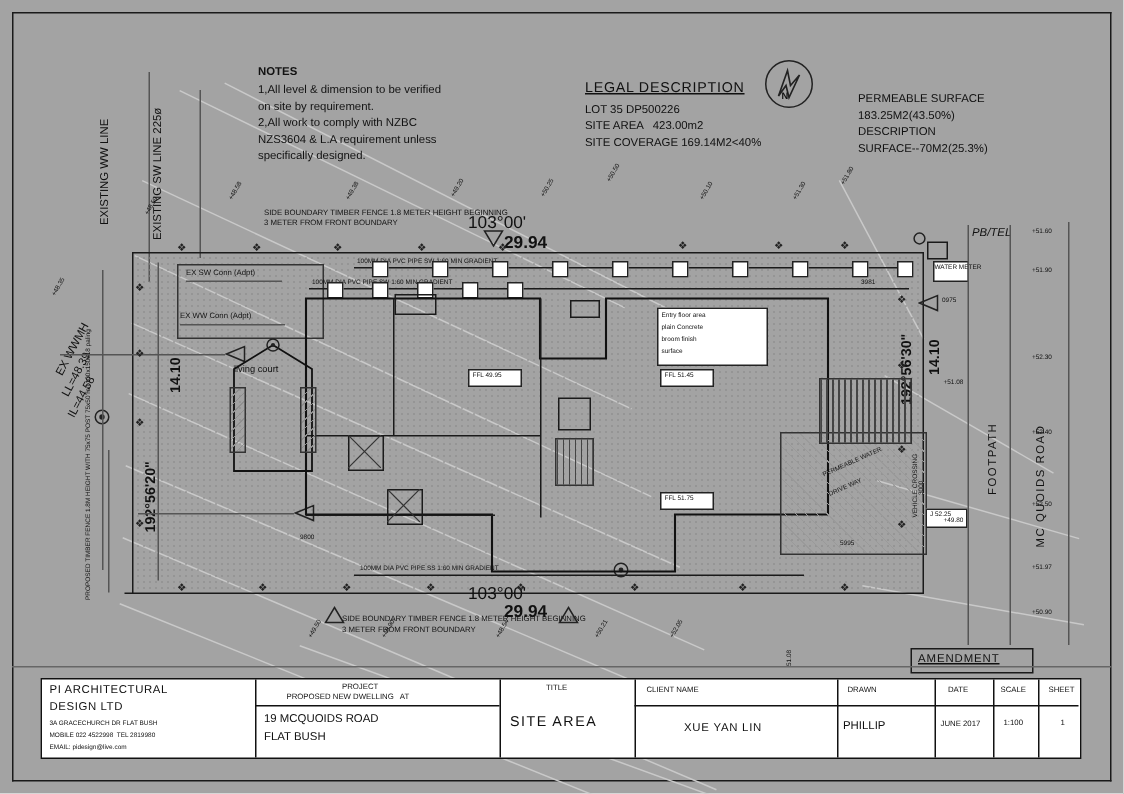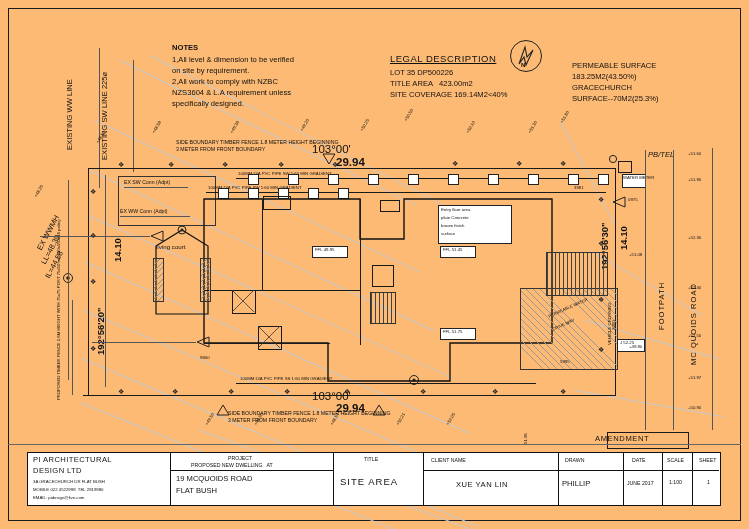--- a/index.html
+++ b/index.html
@@ -1,18 +1,18 @@
 <!DOCTYPE html>
 <html><head>
 <meta charset="utf-8">
 <style>
   html,body{margin:0;padding:0;background:#fff;}
   body{width:749px;height:529px;overflow:hidden;
        font-family:"Liberation Sans",sans-serif;color:#111;}
-  #sheet{position:relative;width:749px;height:529px;background:#fdba74;}
+  #sheet{position:relative;width:749px;height:529px;background:#a3a3a3;}
 
   .abs{position:absolute;}
   .t{position:absolute;white-space:pre;line-height:1.15;color:#111;}
   .tiny{font-size:4.3px;}
   .xs{font-size:5.2px;}
   .s{font-size:6.2px;}
   .m{font-size:7.6px;}
   .l{font-size:9.5px;}
   .xl{font-size:11.5px;}
   .bold{font-weight:bold;}
@@ -78,34 +78,34 @@
     <div class="t m" style="left:172px;top:56px;">1,All level &amp; dimension to be verified</div>
     <div class="t m" style="left:172px;top:67px;">on site by requirement.</div>
     <div class="t m" style="left:172px;top:78px;">2,All work to comply with NZBC</div>
     <div class="t m" style="left:172px;top:89px;">NZS3604 &amp; L.A requirement unless</div>
     <div class="t m" style="left:172px;top:100px;">specifically designed.</div>
   </div>
 
   <div>
     <div class="t l ul" style="left:390px;top:54px;letter-spacing:0.5px;">LEGAL DESCRIPTION</div>
     <div class="t m" style="left:390px;top:69px;">LOT 35 DP500226</div>
-    <div class="t m" style="left:390px;top:80px;">TITLE AREA   423.00m2</div>
+    <div class="t m" style="left:390px;top:80px;">SITE AREA   423.00m2</div>
     <div class="t m" style="left:390px;top:91px;">SITE COVERAGE 169.14M2&lt;40%</div>
   </div>
 
   <div class="northcirc" style="left:510px;top:40px;width:30px;height:30px;"></div>
   <svg class="abs" style="left:510px;top:40px;" width="32" height="32">
     <polygon points="9,24 15,7 17,17 23,10 16,25 14,17" fill="none" stroke="#222" stroke-width="1.1"></polygon>
   </svg>
   <div class="t s bold" style="left:521px;top:61px;">N</div>
 
   <div>
     <div class="t m" style="left:572px;top:62px;">PERMEABLE SURFACE</div>
     <div class="t m" style="left:572px;top:73px;">183.25M2(43.50%)</div>
-    <div class="t m" style="left:572px;top:84px;">GRACECHURCH</div>
+    <div class="t m" style="left:572px;top:84px;">DESCRIPTION</div>
     <div class="t m" style="left:572px;top:95px;">SURFACE--70M2(25.3%)</div>
   </div>
 
   <div class="ln lnh" style="left:88px;top:168px;width:528px;height:1.4px;"></div>
 
   <div class="ln lnh" style="left:83px;top:395px;width:533px;height:1.4px;"></div>
 
   <div class="ln lnv" style="left:88px;top:168px;height:228px;width:1.4px;"></div>
 
   <div class="ln lnv" style="left:615px;top:168px;height:228px;width:1.4px;"></div>
@@ -268,21 +268,21 @@
   <div class="callbox" style="left:617px;top:339px;width:26px;height:11px;"></div>
   <div class="t tiny" style="left:620px;top:341px;">J 52.25</div>
 
   <div class="ln lnv thin" style="left:645px;top:150px;height:280px;"></div>
   <div class="ln lnv thin" style="left:673px;top:150px;height:280px;"></div>
   <div class="ln lnv thin" style="left:712px;top:148px;height:282px;"></div>
   <div class="t m rot90" style="left:658px;top:330px;letter-spacing:1px;">FOOTPATH</div>
   <div class="t m rot90" style="left:690px;top:365px;letter-spacing:1px;">MC QUOIDS ROAD</div>
 
   <div class="box" style="left:607px;top:432px;width:80px;height:15px;"></div>
-  <div class="t m" style="left:595px;top:435px;letter-spacing:0.6px;">AMENDMENT</div>
+  <div class="t m" style="left:612px;top:435px;letter-spacing:0.6px;text-decoration:underline;">AMENDMENT</div>
 
   <div class="tree" style="left:118px;top:161px;">❖</div>
   <div class="tree" style="left:168px;top:161px;">❖</div>
   <div class="tree" style="left:222px;top:161px;">❖</div>
   <div class="tree" style="left:278px;top:161px;">❖</div>
   <div class="tree" style="left:332px;top:161px;">❖</div>
   <div class="tree" style="left:452px;top:160px;">❖</div>
   <div class="tree" style="left:516px;top:160px;">❖</div>
   <div class="tree" style="left:560px;top:160px;">❖</div>
   <div class="tree" style="left:90px;top:188px;">❖</div>

